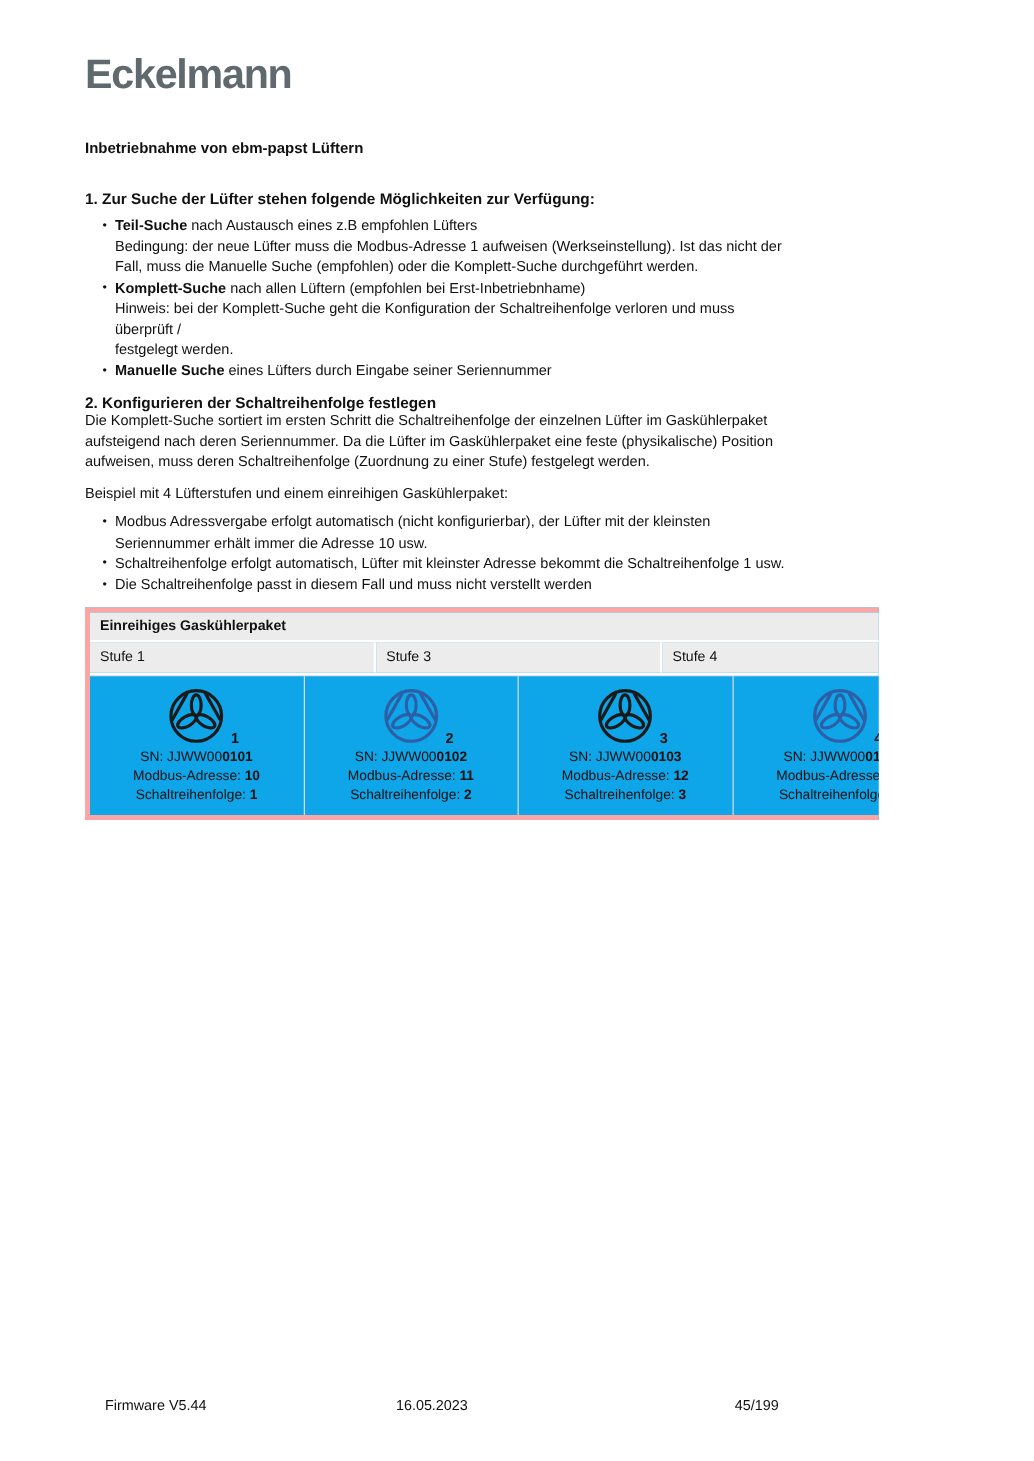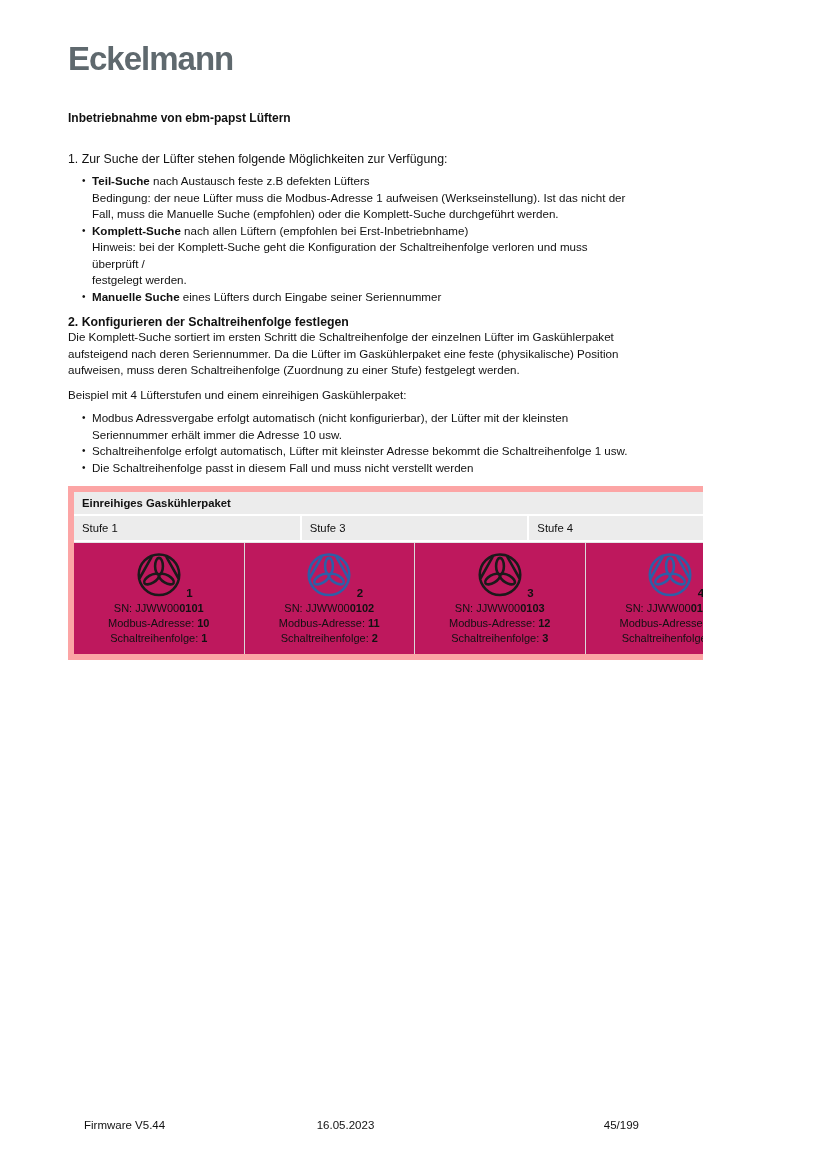--- a/index.html
+++ b/index.html
@@ -10,36 +10,36 @@
   }
   .page { position:relative; width:703px; height:1169px; overflow:hidden; }
   .content { padding:42px 66px 0 68px; }
 
   .logo {
     font-size:33px; font-weight:bold; letter-spacing:-1px; line-height:34px;
   }
 
   .doc-title { margin-top:35px; font-size:12px; font-weight:bold; }
 
-  .h1 { margin-top:27px; font-size:12.3px; font-weight:normal; }
+  .h1 { margin-top:27px; font-size:12.3px; font-weight:bold; }
   .h2 { margin-top:10px; font-size:12.3px; font-weight:bold; }
 
   .body-text { font-size:11.6px; line-height:16.5px; }
 
   ul.blist { list-style:none; margin-top:7px; }
   ul.blist li { display:flex; font-size:11.6px; line-height:16.5px; }
   ul.blist .dot { width:10px; margin-left:14px; flex:0 0 auto; font-size:10px; }
   ul.blist .litext { flex:1 1 auto; }
   .cont-lines { display:block; white-space:pre-line; }
   .para { white-space:pre-line; }
   .example { margin-top:8px; }
   ul.blist2 { margin-top:7px; }
 
   
-  .fan-table { margin-top:10px; width:693px; border:6px solid #fca5a5; background:#be185d; }
+  .fan-table { margin-top:10px; width:693px; border:4px solid #fca5a5; background:#0ea5e9; }
   .t-title {
     height:24px; background:#ececec; border-bottom:2px solid #ffffff;
     display:flex; align-items:center; padding-left:8px;
     font-size:11.3px; font-weight:bold;
   }
   .t-cols { display:flex; border-bottom:2px solid #ffffff; }
   .t-col {
     flex:1 1 0; height:24px; background:#ececec; border-right:2px solid #ffffff;
     display:flex; align-items:center; padding-left:8px;
     font-size:11.3px; font-weight:normal;
@@ -58,21 +58,21 @@
     font-size:11.5px; font-weight:bold; color:#111111;
   }
   .cell-line { font-size:11px; line-height:15px; text-align:center; }
 
   .footer {
     position:absolute; left:68px; right:64px; top:1119px;
     font-size:11.5px; color:#111111;
   }
   .footer .f-left { position:absolute; left:16px; }
   .footer .f-center { position:absolute; left:0; right:16px; text-align:center; }
-  .footer .f-right { position:absolute; right:0; }
+  .footer .f-right { position:absolute; right:16px; }
 </style>
 </head>
 <body>
 
 <svg width="0" height="0" style="position:absolute">
   <defs>
     <g id="fan-symbol" fill="none" stroke="currentColor" stroke-width="3.4" stroke-linecap="round">
       <circle cx="32" cy="33" r="27"></circle>
       <line x1="22" y1="9.5" x2="6.5" y2="37"></line>
       <line x1="42" y1="9.5" x2="57.5" y2="37"></line>
@@ -89,21 +89,21 @@
     <div class="logo" style="color: rgb(95, 105, 110);">Eckelmann</div>
 
     <div class="doc-title">Inbetriebnahme von ebm-papst Lüftern</div>
 
     <div class="h1">1. Zur Suche der Lüfter stehen folgende Möglichkeiten zur Verfügung:</div>
 
     <ul class="blist">
       <li>
         <span class="dot">•</span>
         <div class="litext">
-          <b>Teil-Suche</b><span> nach Austausch feste z.B defekten Lüfters</span>
+          <b>Teil-Suche</b><span> nach Austausch eines z.B empfohlen Lüfters</span>
           <span class="cont-lines">Bedingung: der neue Lüfter muss die Modbus-Adresse 1 aufweisen (Werkseinstellung). Ist das nicht der
 Fall, muss die Manuelle Suche (empfohlen) oder die Komplett-Suche durchgeführt werden.</span>
         </div>
       </li>
       <li>
         <span class="dot">•</span>
         <div class="litext">
           <b>Komplett-Suche</b><span> nach allen Lüftern (empfohlen bei Erst-Inbetriebnhame)</span>
           <span class="cont-lines">Hinweis: bei der Komplett-Suche geht die Konfiguration der Schaltreihenfolge verloren und muss überprüft /
 festgelegt werden.</span>

